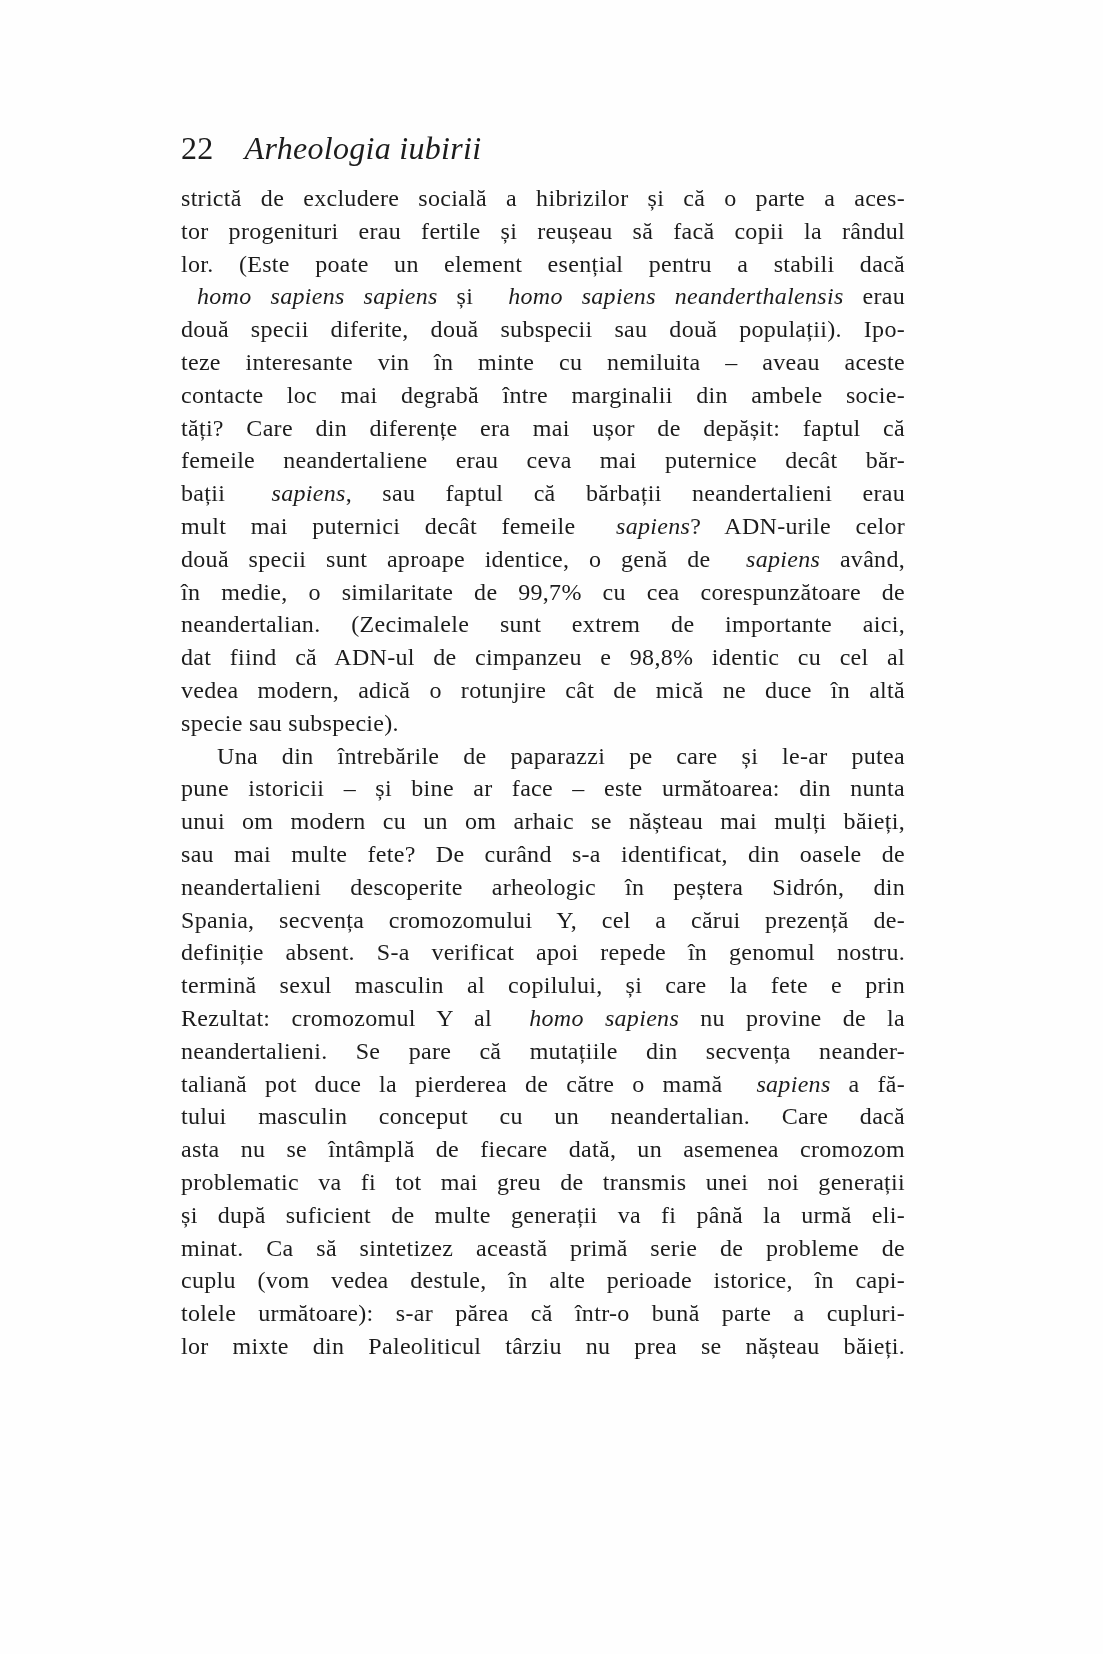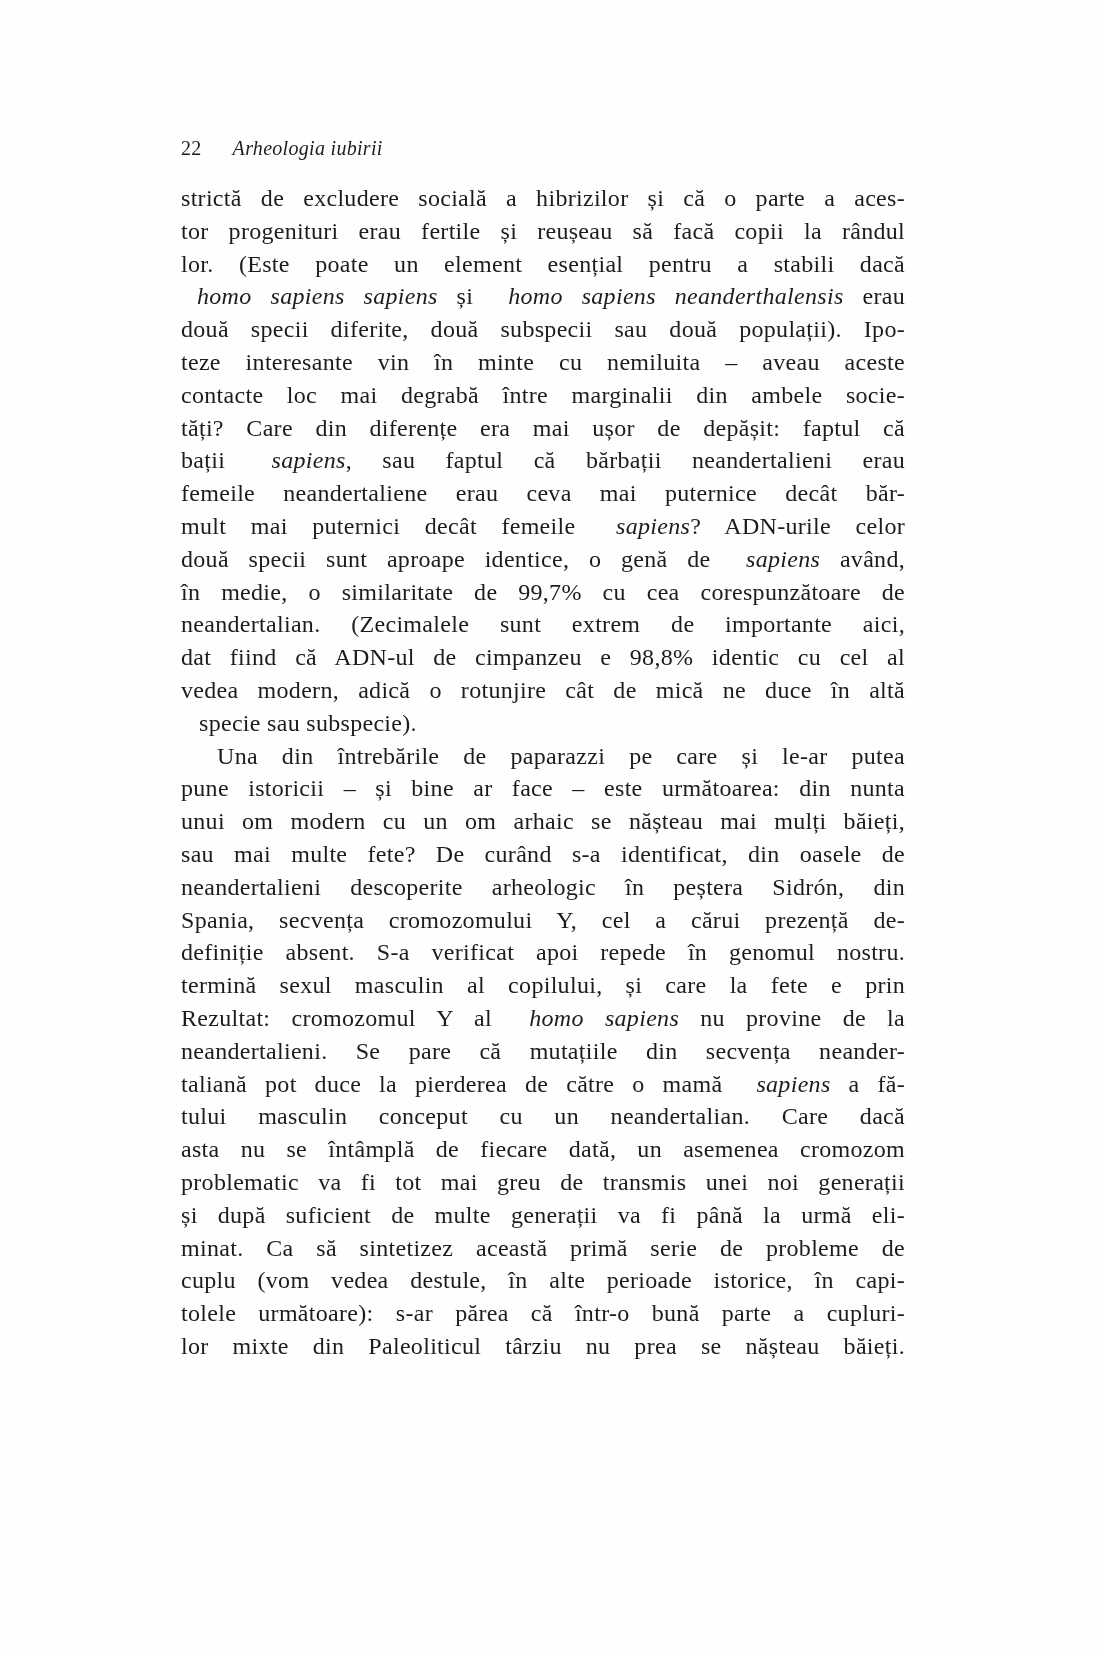--- a/index.html
+++ b/index.html
@@ -17,41 +17,40 @@
     box-sizing: border-box;
     width: 1103px;
     height: 1654px;
     padding: 132px 198px 0 181px;
     background: #fefefe;
   }
   .header {
     display: flex;
     align-items: baseline;
     gap: 31px;
-    font-size: 20px;
+    font-size: 32px;
     line-height: 33px;
     letter-spacing: 0.3px;
   }
   .page-number { font-style: normal; }
   .running-title { font-style: italic; }
   .text-block {
     margin-top: 17px;
     font-size: 24px;
     line-height: 32.8px;
     letter-spacing: 0.3px;
   }
   .paragraph { margin: 0; }
   .line {
     text-align: justify;
     text-align-last: justify;
     min-height: 32.8px;
   }
   .line.short {
     text-align-last: left;
-    margin-left: 18px;
   }
   .line.indent {
     text-indent: 36px;
   }
   .line em { font-style: italic; margin-left: 16px; }
 </style>
 </head>
 <body>
 
 <div class="page">
@@ -62,22 +61,22 @@
   <div class="text-block">
       <div class="paragraph">
         <div class="line"><span>strictă de excludere socială a hibrizilor și că o parte a aces-</span></div>
         <div class="line"><span>tor progenituri erau fertile și reușeau să facă copii la rândul</span></div>
         <div class="line"><span>lor. (Este poate un element esențial pentru a stabili dacă</span></div>
         <div class="line"><em>homo sapiens sapiens</em><span> și </span><em>homo sapiens neanderthalensis</em><span> erau</span></div>
         <div class="line"><span>două specii diferite, două subspecii sau două populații). Ipo-</span></div>
         <div class="line"><span>teze interesante vin în minte cu nemiluita – aveau aceste</span></div>
         <div class="line"><span>contacte loc mai degrabă între marginalii din ambele socie-</span></div>
         <div class="line"><span>tăți? Care din diferențe era mai ușor de depășit: faptul că</span></div>
+        <div class="line"><span>femeile neandertaliene erau ceva mai puternice decât băr-</span></div>
         <div class="line"><span>bații </span><em>sapiens</em><span>, sau faptul că bărbații neandertalieni erau</span></div>
-        <div class="line"><span>femeile neandertaliene erau ceva mai puternice decât băr-</span></div>
         <div class="line"><span>mult mai puternici decât femeile </span><em>sapiens</em><span>? ADN-urile celor</span></div>
         <div class="line"><span>două specii sunt aproape identice, o genă de </span><em>sapiens</em><span> având,</span></div>
         <div class="line"><span>în medie, o similaritate de 99,7% cu cea corespunzătoare de</span></div>
         <div class="line"><span>neandertalian. (Zecimalele sunt extrem de importante aici,</span></div>
         <div class="line"><span>dat fiind că ADN-ul de cimpanzeu e 98,8% identic cu cel al</span></div>
         <div class="line"><span>vedea modern, adică o rotunjire cât de mică ne duce în altă</span></div>
         <div class="line short"><span>specie sau subspecie).</span></div>
       </div>
       <div class="paragraph">
         <div class="line indent"><span>Una din întrebările de paparazzi pe care și le-ar putea</span></div>

